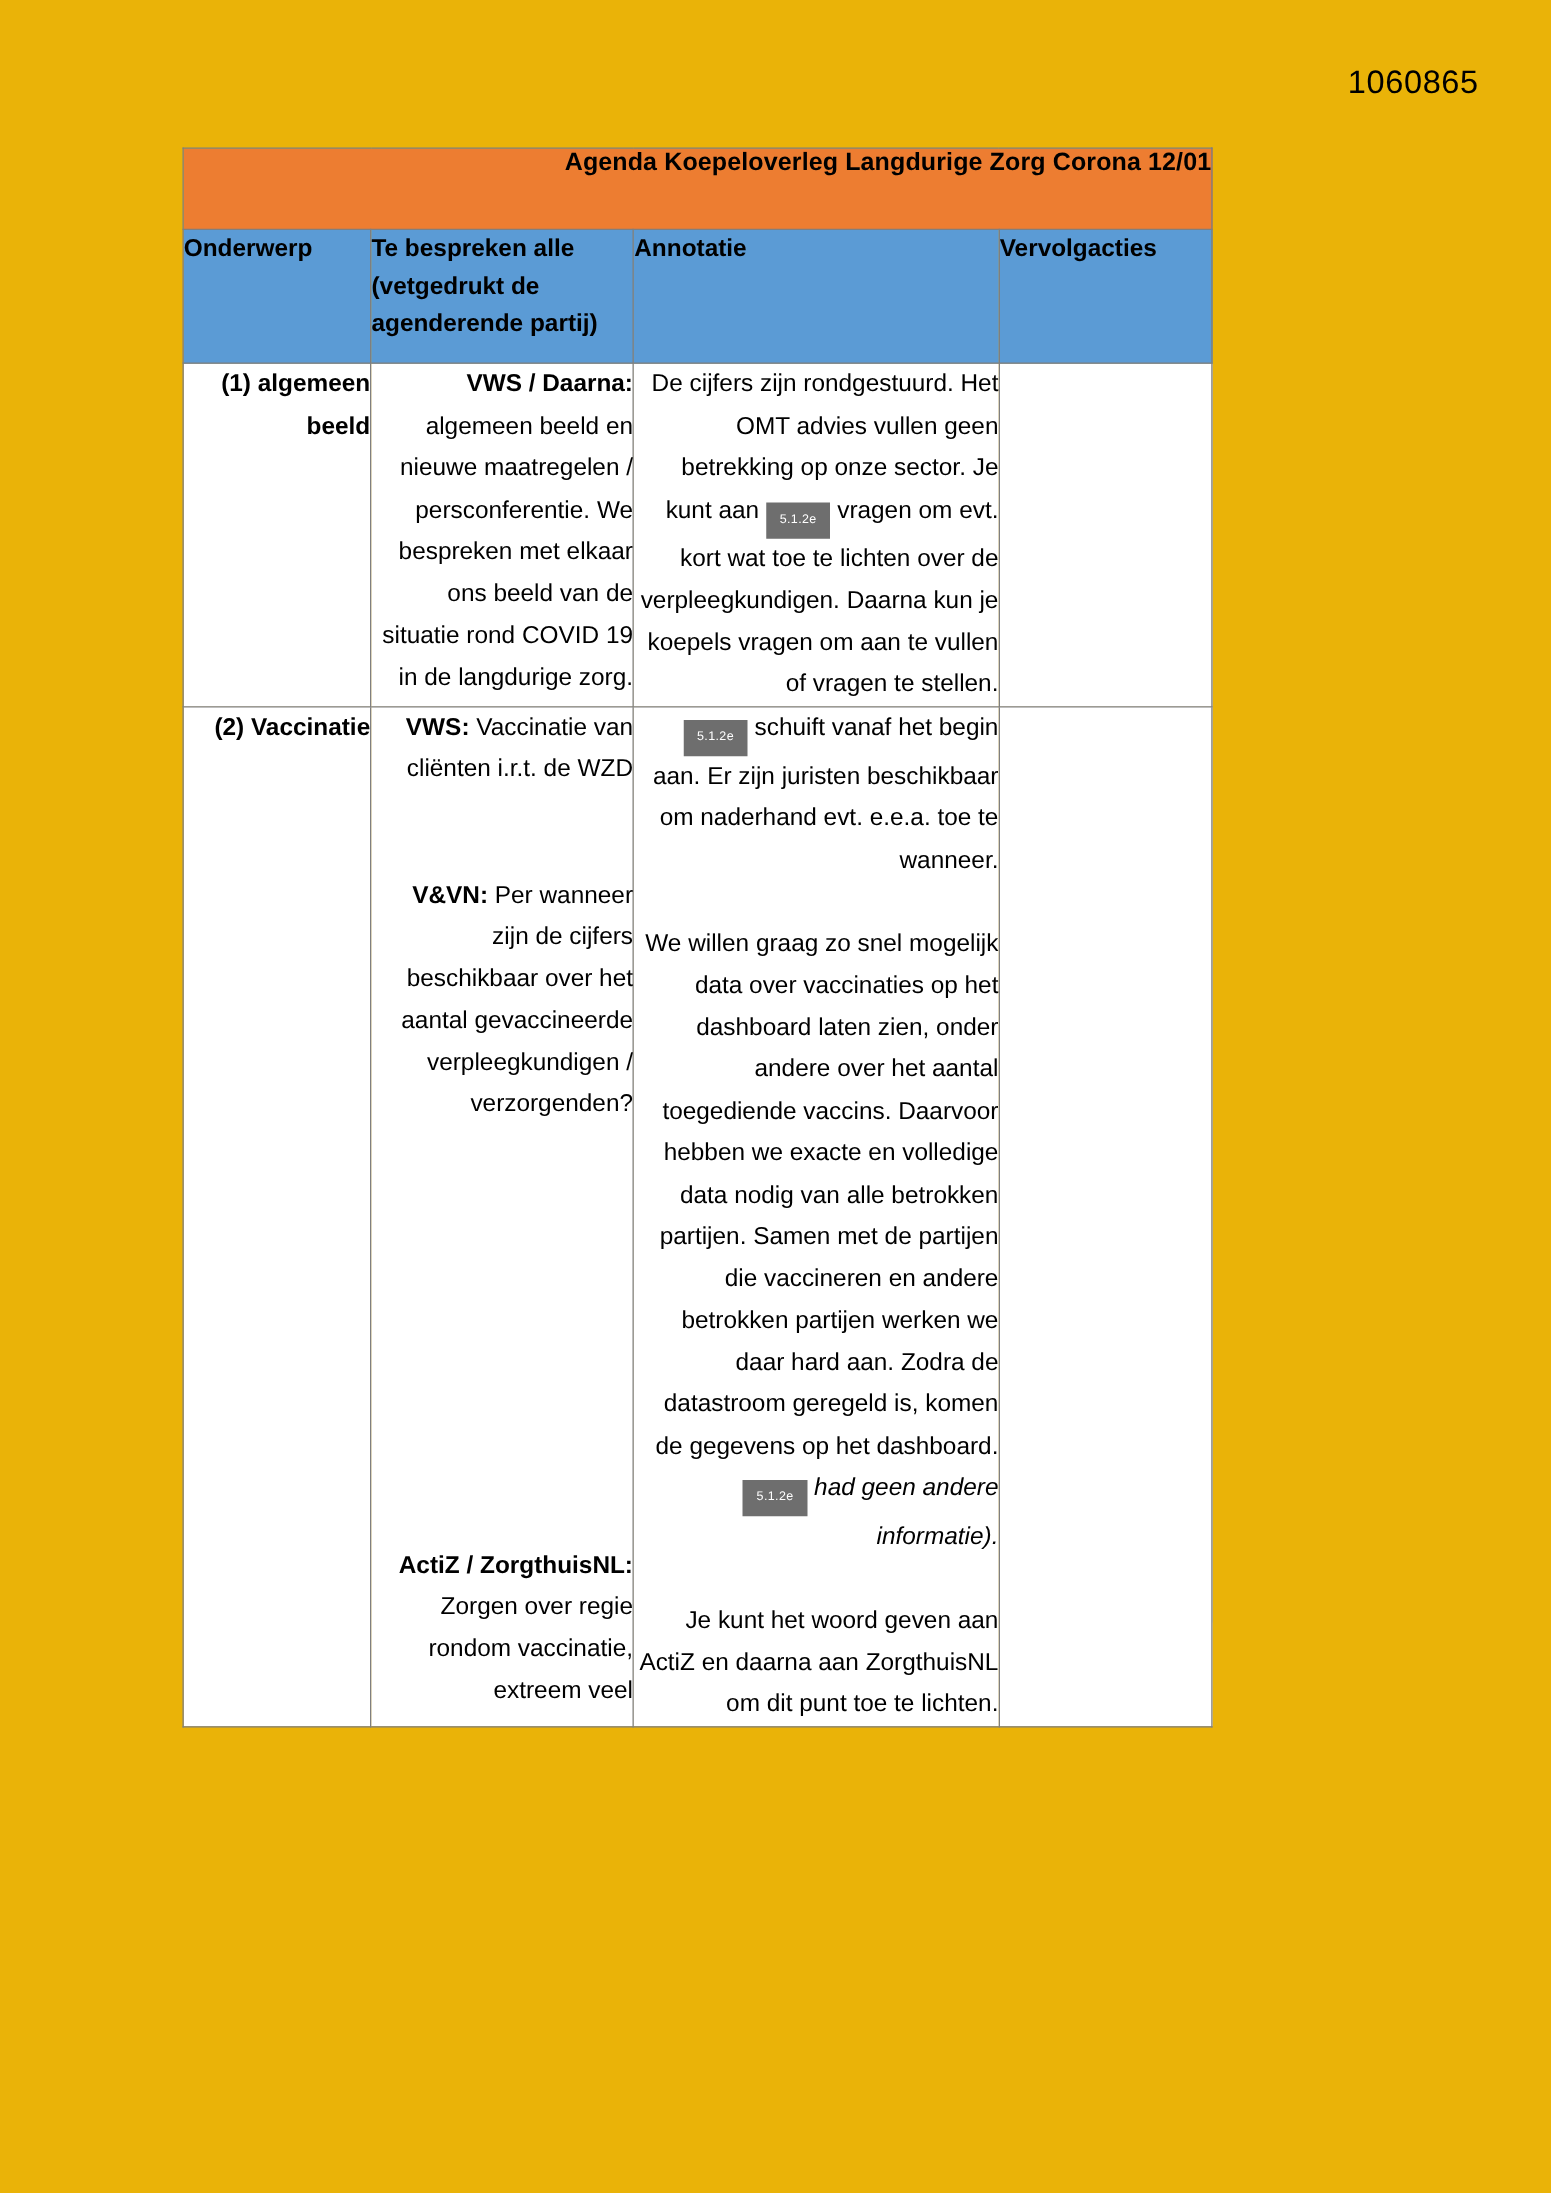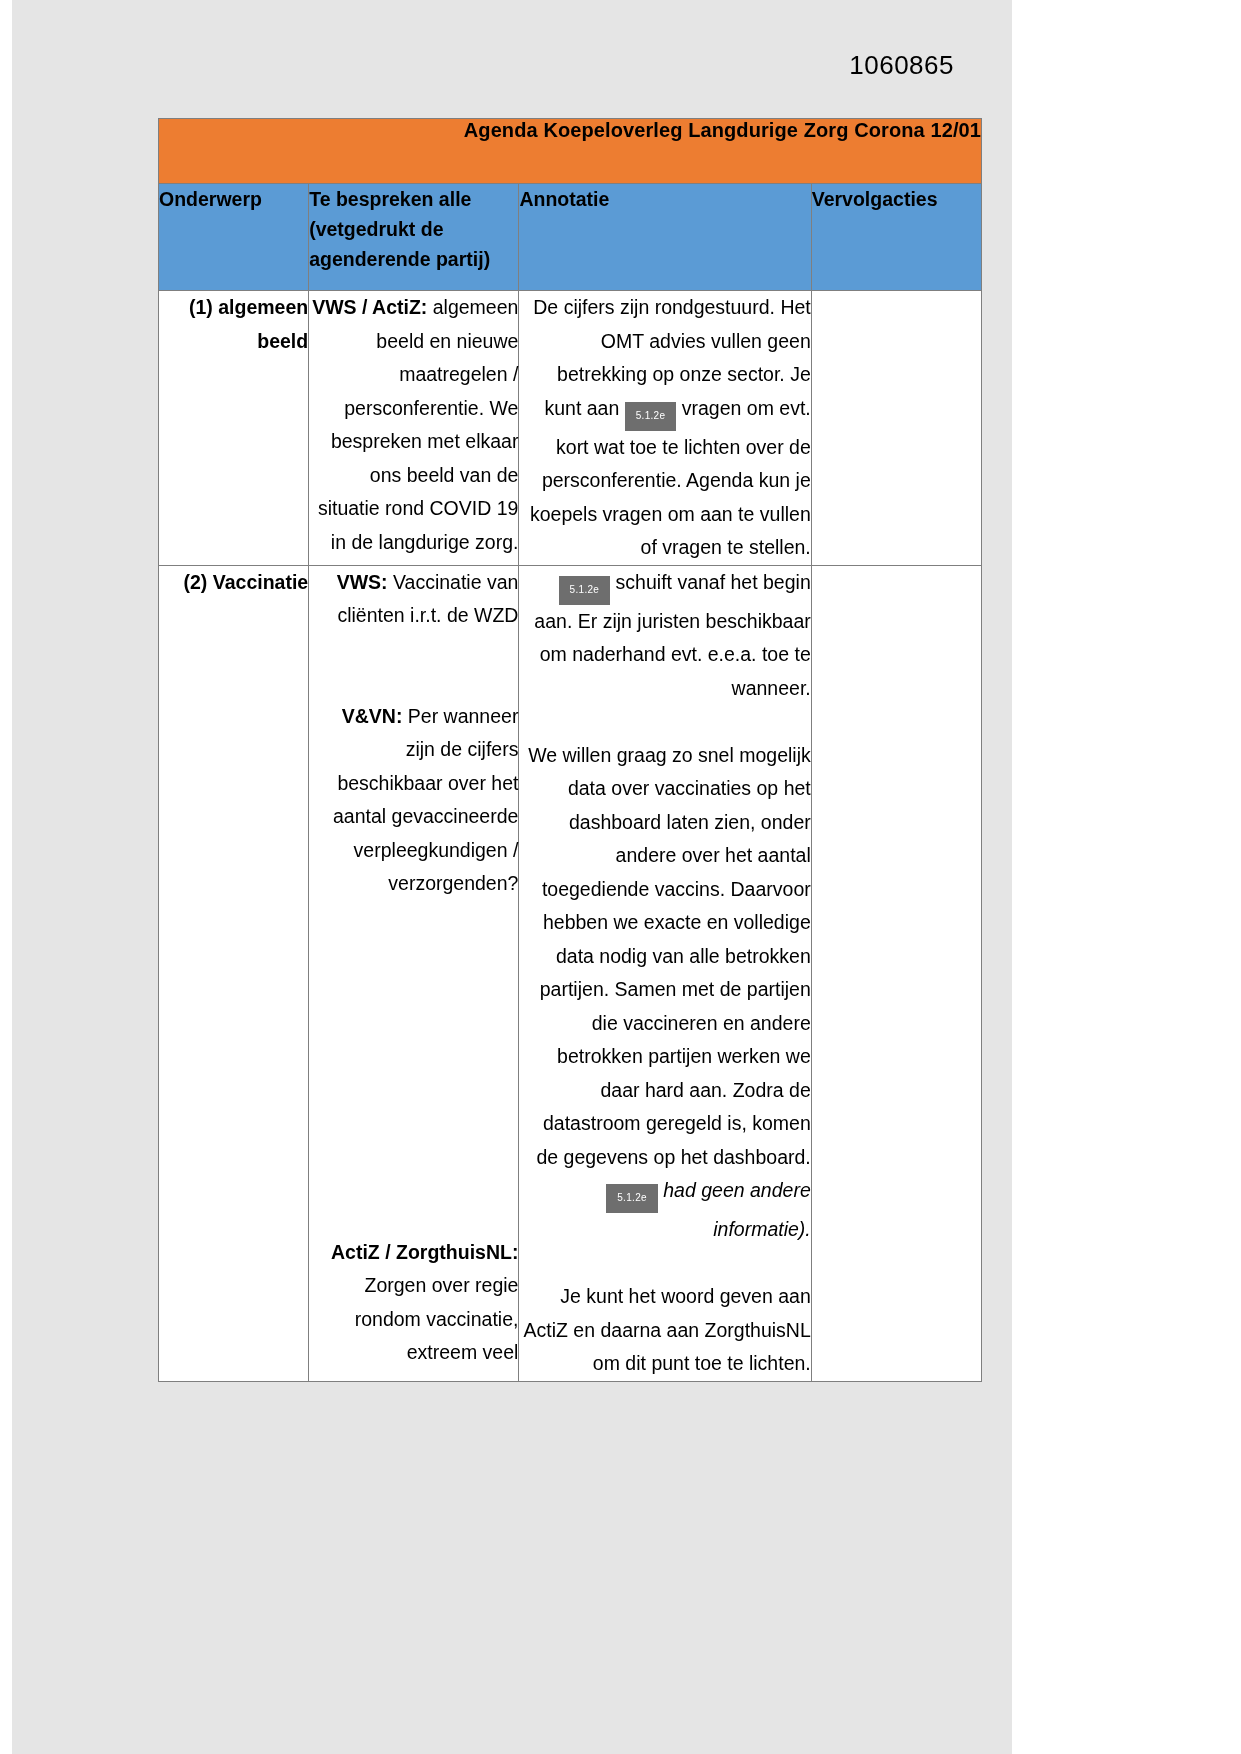--- a/index.html
+++ b/index.html
@@ -11,24 +11,24 @@
     width: 1241px;
     height: 1754px;
     position: relative;
     font-family: "Liberation Sans", sans-serif;
     color: #000000;
     overflow: hidden;
   }
 
   .page {
     position: absolute;
-    top: 0; left: 12px;
-    width: 1000px;
+    top: 0; left: 0;
+    width: 1241px;
     height: 1754px;
-    background: #e5e5e5;
+    background: #eab308;
   }
 
   
   .page-number {
     position: absolute;
     top: 50px;
     right: 58px;
     font-size: 26px;
     letter-spacing: 0.5px;
     color: #000;
@@ -148,25 +148,25 @@
         <td class="head-cell">Annotatie</td>
         <td class="head-cell">Vervolgacties</td>
       </tr>
 
       <tr>
         <td class="body-cell">
           <p class="para bold">(1) algemeen beeld</p>
         </td>
 
         <td class="body-cell">
-          <p class="para"><span class="bold">VWS / ActiZ:</span><span> algemeen beeld en nieuwe maatregelen / persconferentie. We bespreken met elkaar ons beeld van de situatie rond COVID 19 in de langdurige zorg.</span></p>
-        </td>
-
-        <td class="body-cell">
-          <p class="para"><span>De cijfers zijn rondgestuurd. Het OMT advies vullen geen betrekking op onze sector. Je kunt aan </span><span class="redaction">5.1.2e</span><span> vragen om evt. kort wat toe te lichten over de persconferentie. Agenda kun je koepels vragen om aan te vullen of vragen te stellen.</span></p>
+          <p class="para"><span class="bold">VWS / Daarna:</span><span> algemeen beeld en nieuwe maatregelen / persconferentie. We bespreken met elkaar ons beeld van de situatie rond COVID 19 in de langdurige zorg.</span></p>
+        </td>
+
+        <td class="body-cell">
+          <p class="para"><span>De cijfers zijn rondgestuurd. Het OMT advies vullen geen betrekking op onze sector. Je kunt aan </span><span class="redaction">5.1.2e</span><span> vragen om evt. kort wat toe te lichten over de verpleegkundigen. Daarna kun je koepels vragen om aan te vullen of vragen te stellen.</span></p>
         </td>
 
         <td class="body-cell">
           <p class="para"></p>
         </td>
       </tr>
 
       <tr>
         <td class="body-cell">
           <p class="para bold">(2) Vaccinatie</p>

